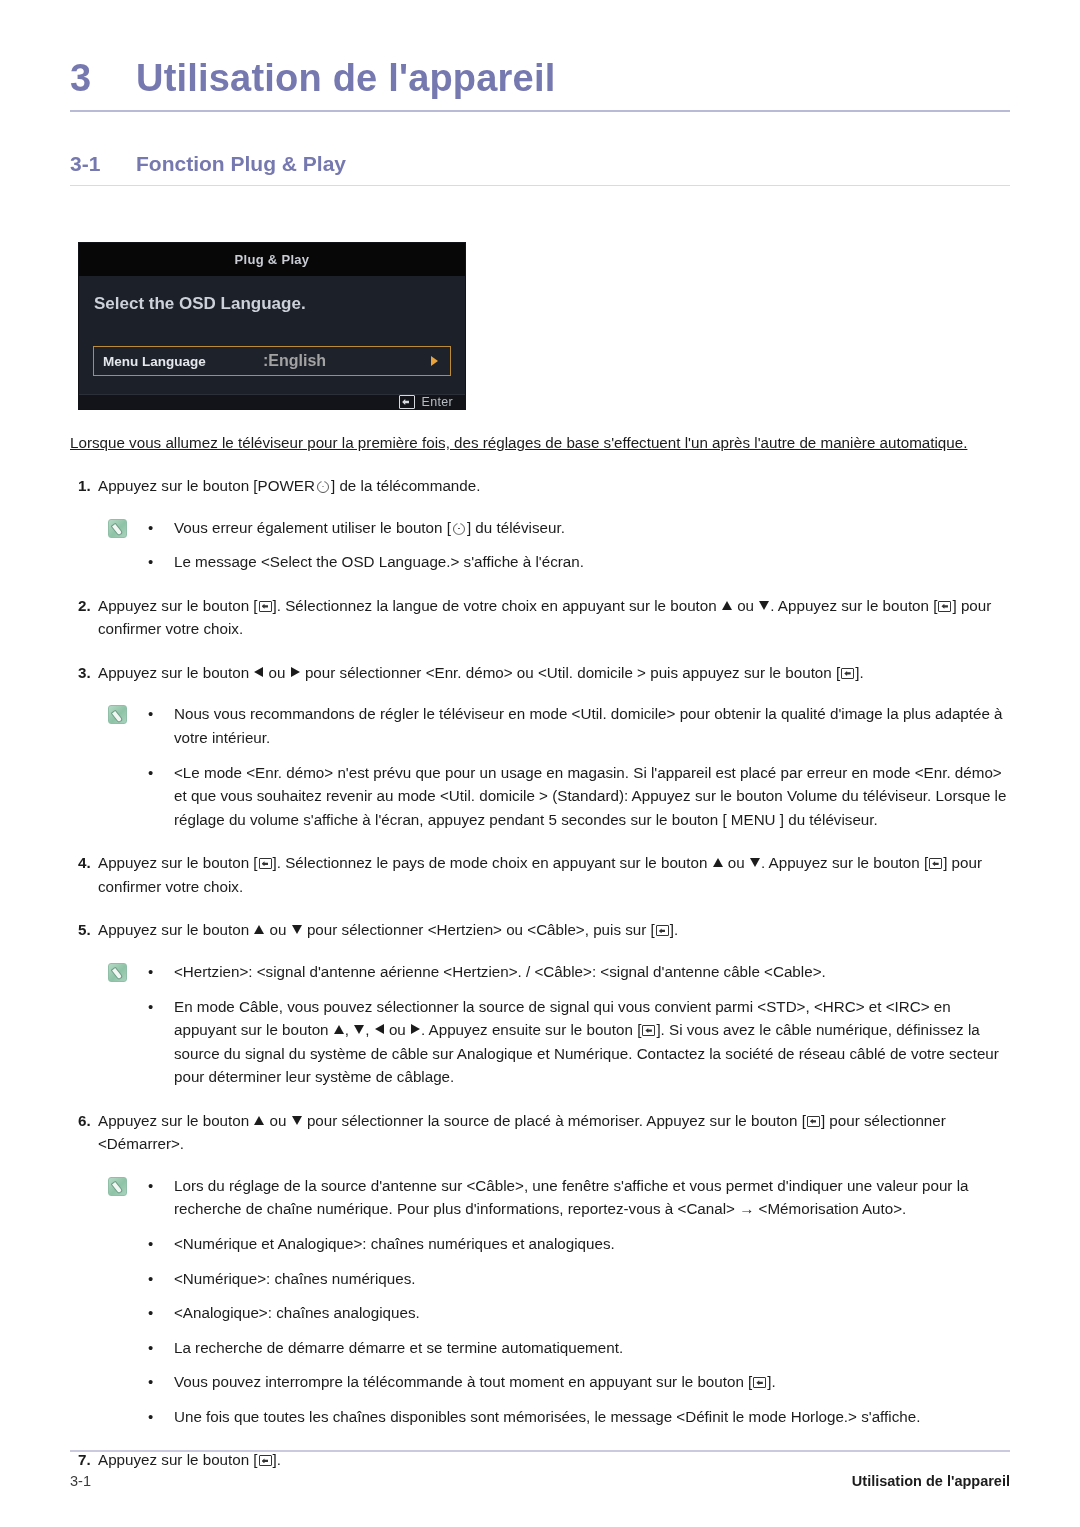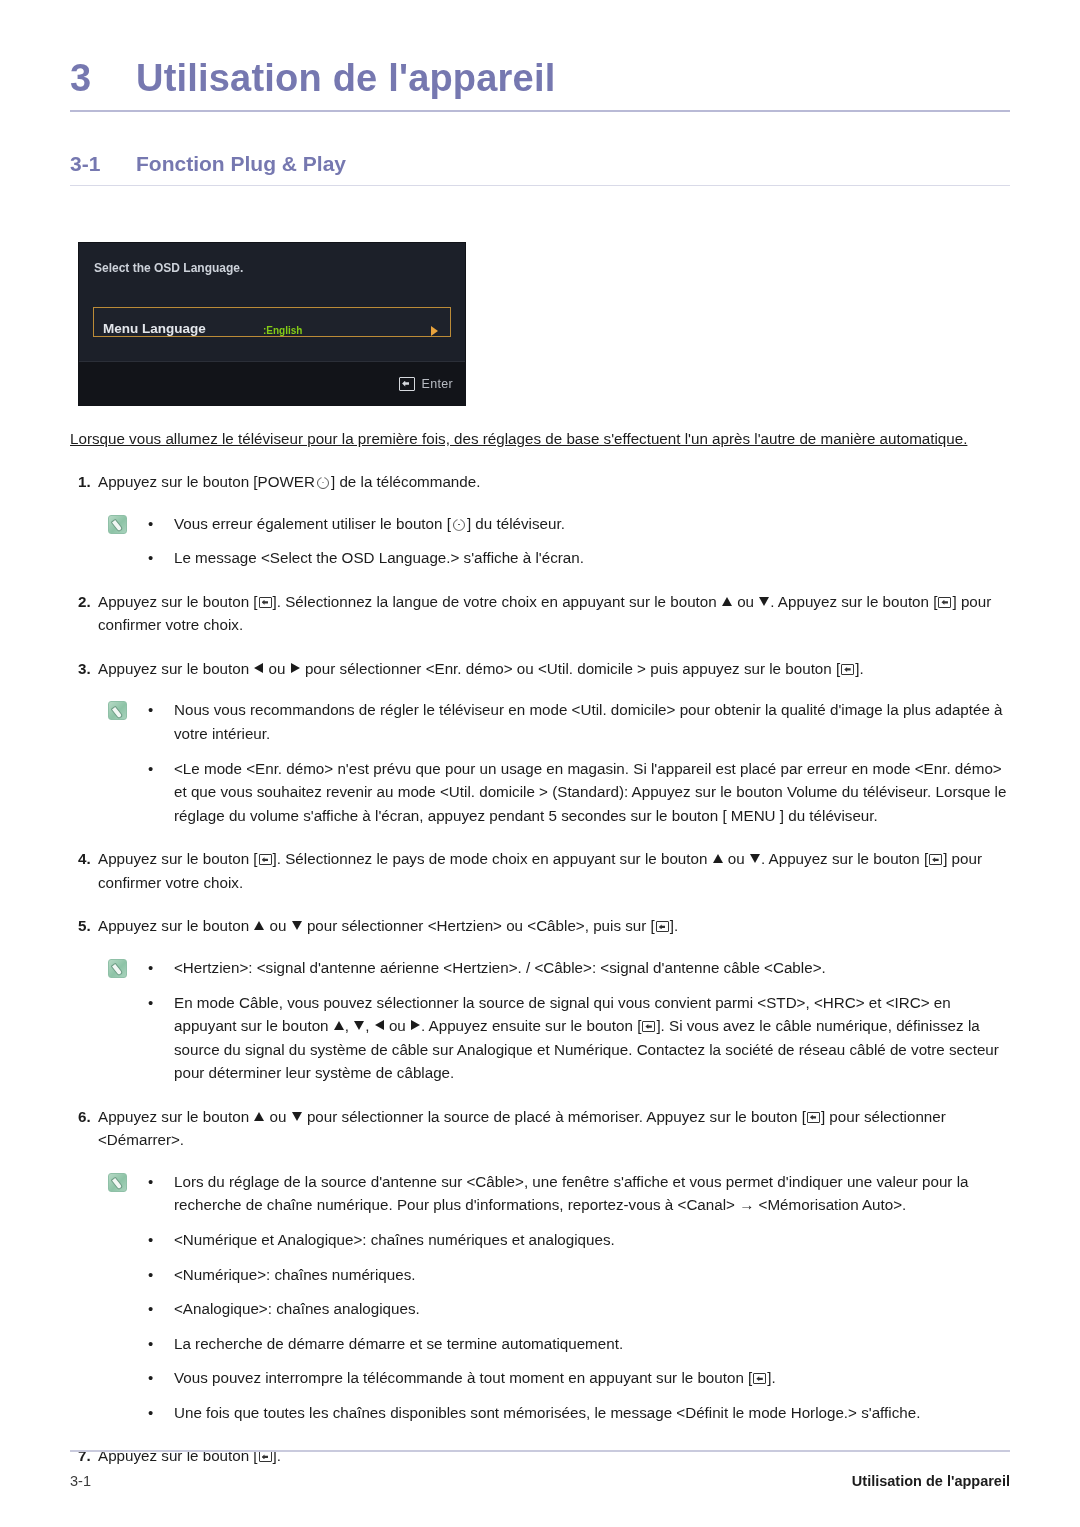--- a/index.html
+++ b/index.html
@@ -81,55 +81,55 @@
     font-weight: bold;
     letter-spacing: .3px;
   }
   .osd-body {
     background: #1c2029;
     padding: 14px 14px 10px 14px;
     min-height: 118px;
   }
   .osd-prompt {
     color: #cdd2da;
-    font-size: 12px;
+    font-size: 17px;
     font-weight: bold;
     margin: 4px 0 0 1px;
   }
   .osd-row {
     margin-top: 32px;
     height: 30px;
     border: 1px solid #bb8b37;
     background: #1e222b;
     display: flex;
-    align-items: flex-end;
+    align-items: center;
     padding: 0 10px 0 9px;
     position: relative;
   }
   .osd-row-label {
     color: #e4e7ec;
     font-size: 13.5px;
     font-weight: bold;
     flex: 0 0 160px;
   }
   .osd-row-value {
-    color: #84cc16;
-    font-size: 10px;
+    color: #a3a3a3;
+    font-size: 16px;
     font-weight: bold;
     flex: 1;
   }
   .osd-arrow {
     width: 0; height: 0;
     border-left: 7px solid #e8a33d;
     border-top: 5px solid transparent;
     border-bottom: 5px solid transparent;
     margin-right: 2px;
   }
   .osd-footer {
-    height: 44px;
+    height: 15px;
     background: #121419;
     border-top: 1px solid #2b2f38;
     display: flex;
     align-items: center;
     justify-content: flex-end;
     padding-right: 12px;
     gap: 7px;
   }
   .enter-glyph {
     width: 16px; height: 14px;
@@ -294,20 +294,21 @@
   <div class="rule-thick"></div>
 
   <div class="subhead">
     <span class="subhead-num">3-1</span>
     <span>Fonction Plug &amp; Play</span>
   </div>
   <div class="rule-thin"></div>
 
   <div class="osd-wrap">
     <div class="osd">
+      <div class="osd-titlebar">Plug &amp; Play</div>
       <div class="osd-body">
         <div class="osd-prompt">Select the OSD Language.</div>
         <div class="osd-row">
           <span class="osd-row-label">Menu Language</span>
           <span class="osd-row-value">:English</span>
           <span class="osd-arrow"></span>
         </div>
       </div>
       <div class="osd-footer">
         <span class="enter-glyph"></span>

